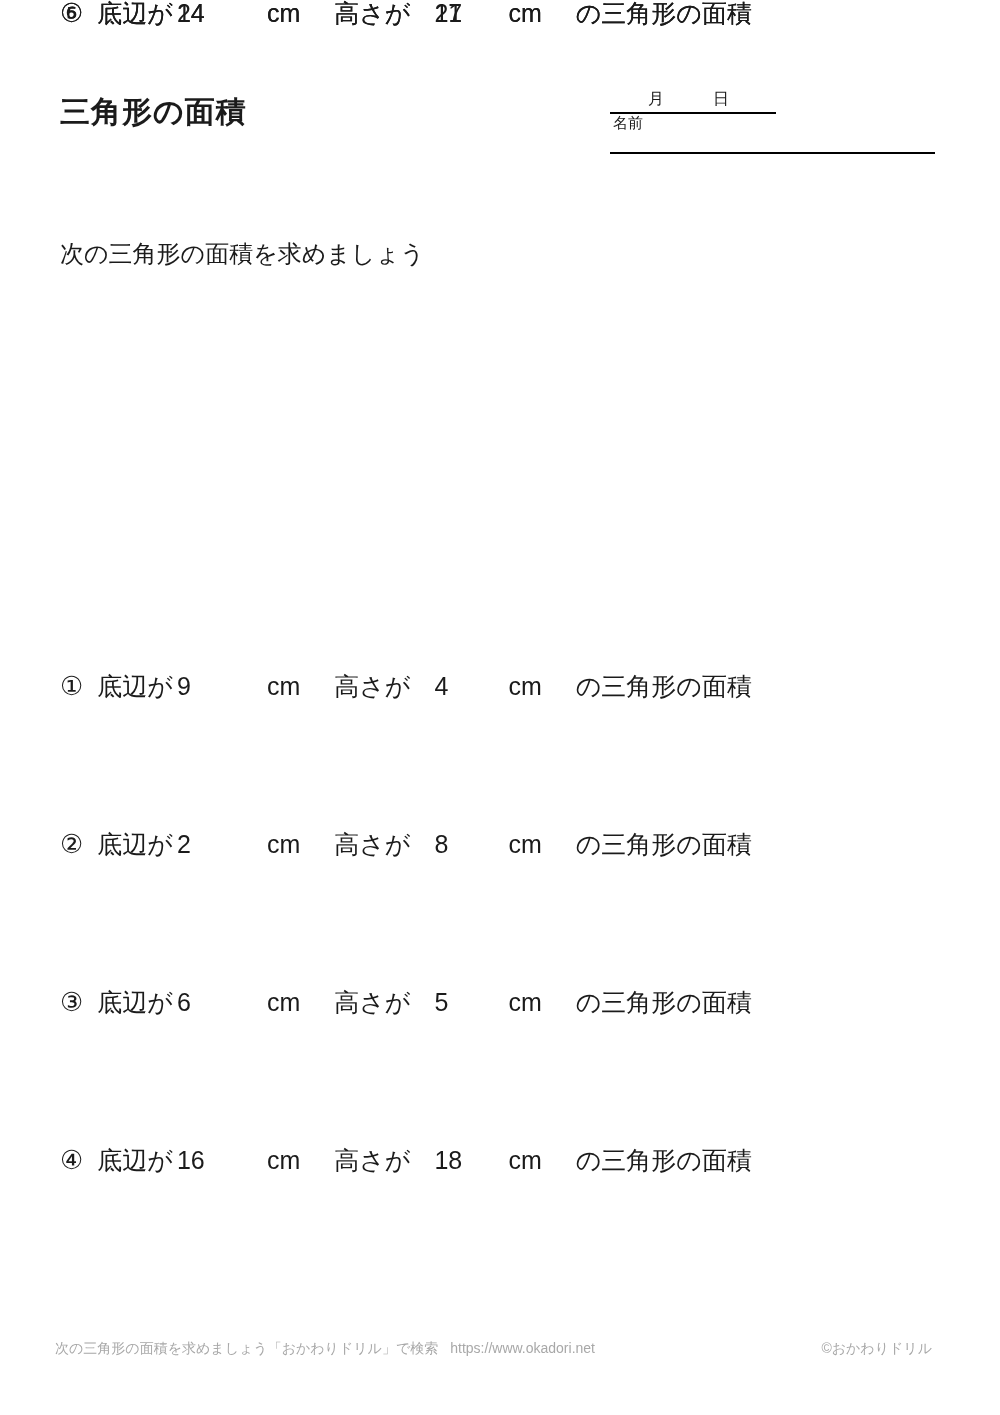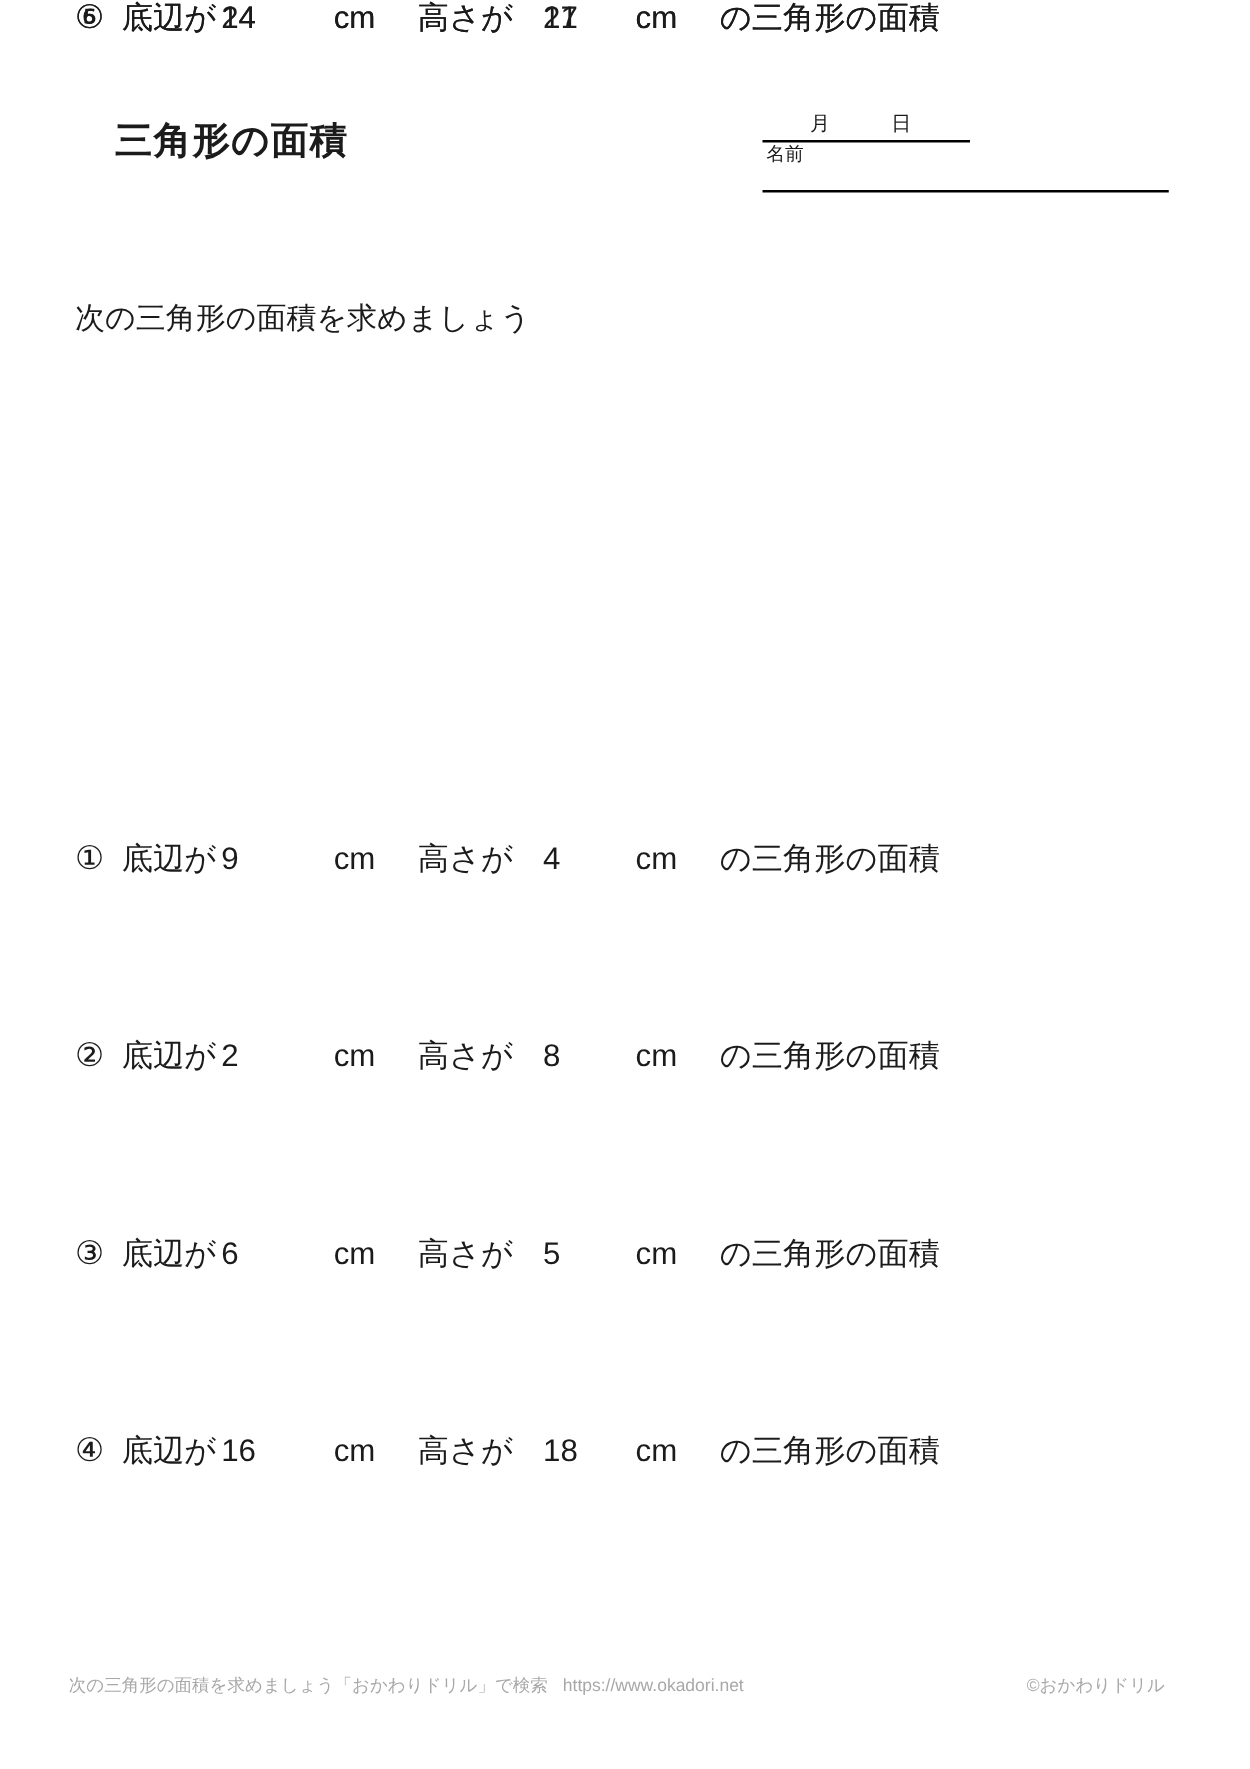--- a/index.html
+++ b/index.html
@@ -18,21 +18,20 @@
 
   
   .title {
     position: absolute;
     left: 60px;
     top: 72px;
     font-size: 30px;
     font-weight: bold;
     letter-spacing: 1px;
     white-space: nowrap;
-    margin-left: 32px;
   }
 
   
   .info-form {
     position: absolute;
     left: 610px;
     top: 84px;
     width: 325px;
   }
   .date-row {

